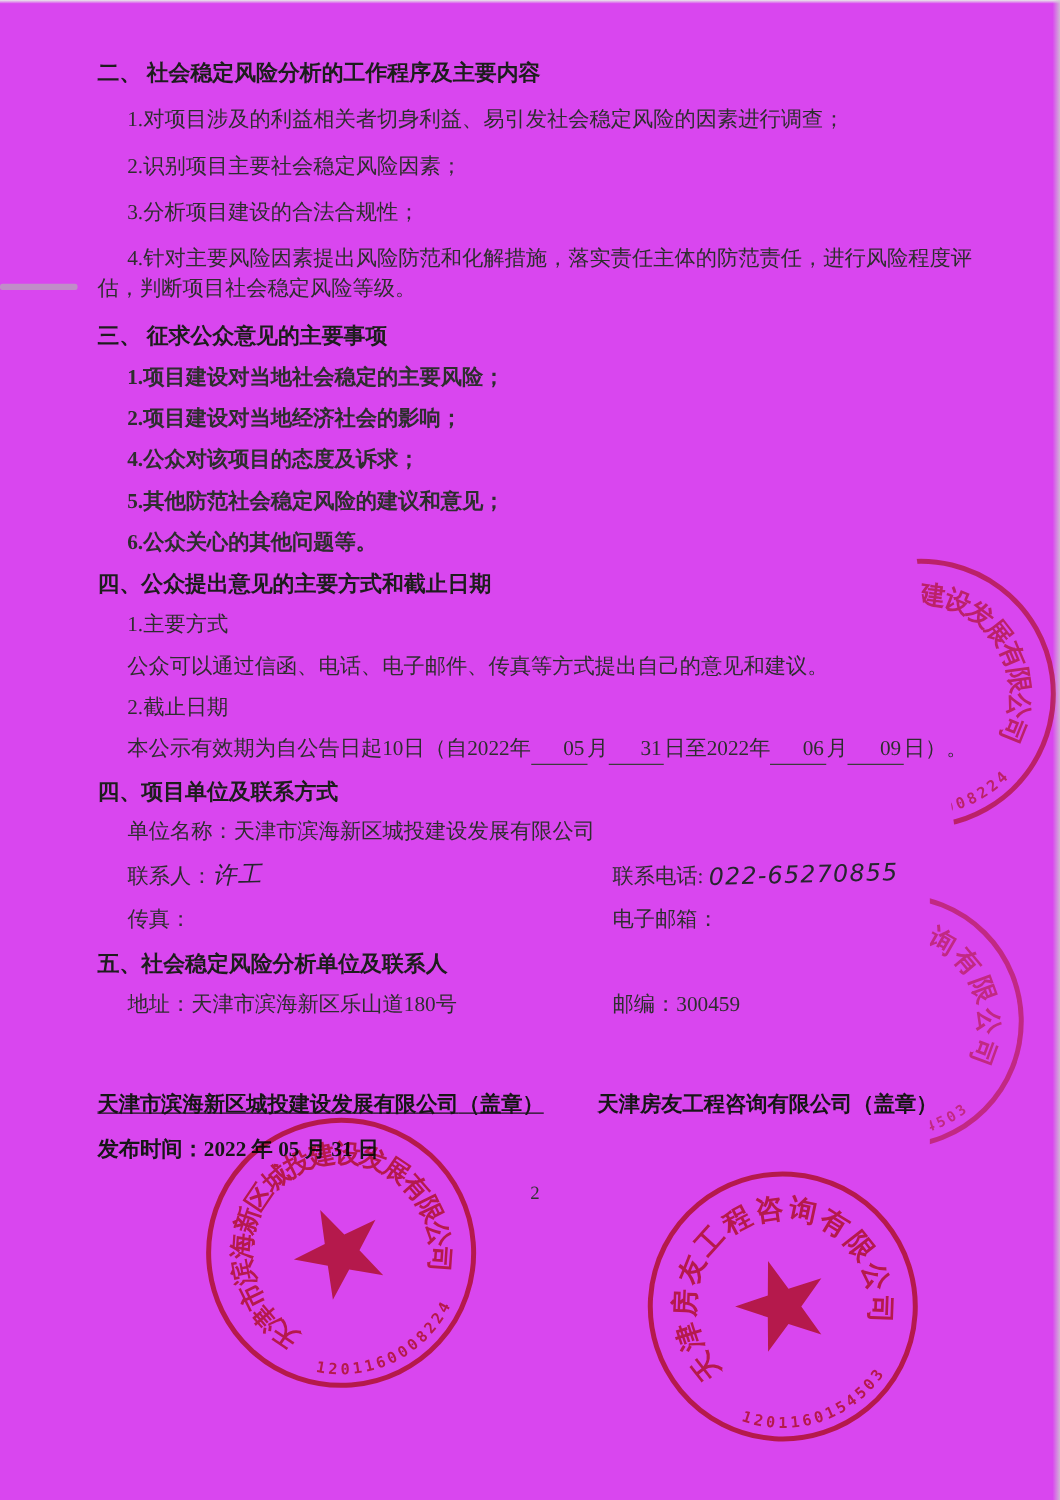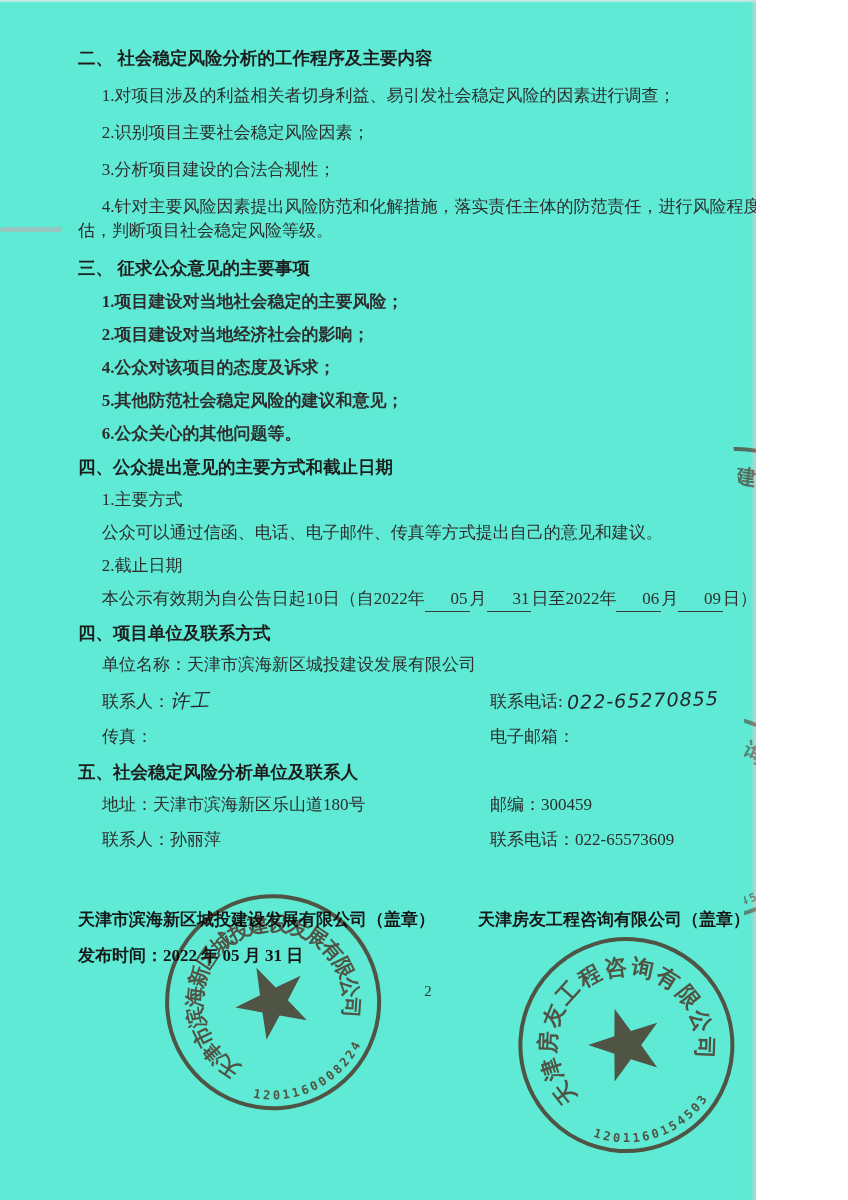--- a/index.html
+++ b/index.html
@@ -1,19 +1,19 @@
 <!DOCTYPE html>
 <html><head>
 <meta charset="utf-8">
 <style>
   html,body{margin:0;padding:0;background:#ffffff;}
   #page{
     position:relative;
-    width:756px;height:1200px;
-    background:#5eead4;
+    width:848px;height:1200px;
+    background:#d946ef;
     overflow:hidden;
     font-family:"Liberation Serif","DejaVu Serif",serif;
     color:#2e2e2e;
   }
   
   .edge-right{position:absolute;right:0;top:0;width:6px;height:100%;
     background:linear-gradient(to left,#cfcfcf,rgba(255,255,255,0));opacity:.8;}
   .artifact-left-bar{position:absolute;left:0;top:227px;width:62px;height:5px;
     background:#b4b4b4;opacity:.65;border-radius:2px;filter:blur(.4px);}
   .artifact-top{position:absolute;left:0;top:0;width:100%;height:3px;
@@ -34,21 +34,21 @@
   .s4a p{margin:0 0 9px;}
   .row{display:flex;margin:0 0 11px;padding-left:24px;box-sizing:border-box;}
   .row .col-l{width:388px;flex:none;}
   .row .col-r{flex:1;}
   .u{display:inline-block;min-width:36px;text-align:center;
      border-bottom:1.3px solid #3c3c3c;padding:0 2px;}
   .hand{font-family:"DejaVu Sans",sans-serif;font-style:italic;font-weight:500;
      font-size:19px;letter-spacing:1px;color:#26262e;display:inline-block;
      transform:rotate(-1.5deg);}
   .sigrow{display:flex;margin:56px 0 0;font-weight:bold;color:#161616;}
-  .sigrow .sig-l{width:400px;flex:none;}
+  .sigrow .sig-l{width:400px;flex:none;text-decoration:underline;}
   .publish{margin:12px 0 0;font-weight:bold;color:#161616;}
   .pagenum{margin:11px 0 0;text-align:center;font-size:15px;color:#333;}
 
   
   .stamp{position:absolute;mix-blend-mode:multiply;pointer-events:none;}
   #stamp-bl{left:156px;top:884px;transform:rotate(-26deg);opacity:.88;}
   #stamp-br{left:509px;top:927px;transform:rotate(-18deg);opacity:.88;}
   #stamp-tr{left:619px;top:437px;transform:rotate(-8deg);opacity:.72;
             clip-path:inset(0 0 0 55%);}
   #stamp-mr{left:605px;top:705px;transform:rotate(0deg);opacity:.58;
@@ -102,24 +102,20 @@
         <div class="col-l"><span>传真：</span><span></span></div>
         <div class="col-r"><span>电子邮箱：</span><span></span></div>
       </div>
     </div>
 
     <h2 class="h-s5">五、社会稳定风险分析单位及联系人</h2>
     <div class="s5">
       <div class="row">
         <div class="col-l"><span>地址：</span><span>天津市滨海新区乐山道180号</span></div>
         <div class="col-r"><span>邮编：</span><span>300459</span></div>
-      </div>
-      <div class="row">
-        <div class="col-l"><span>联系人：</span><span>孙丽萍</span></div>
-        <div class="col-r"><span>联系电话：</span><span>022-65573609</span></div>
       </div>
     </div>
 
     <div class="sigrow">
       <div class="sig-l"><span>天津市滨海新区城投建设发展有限公司</span><span>（盖章）</span></div>
       <div class="sig-r"><span>天津房友工程咨询有限公司</span><span>（盖章）</span></div>
     </div>
     <p class="publish">发布时间：2022 年 05 月 31 日</p>
     <p class="pagenum">2</p>
   </div>

